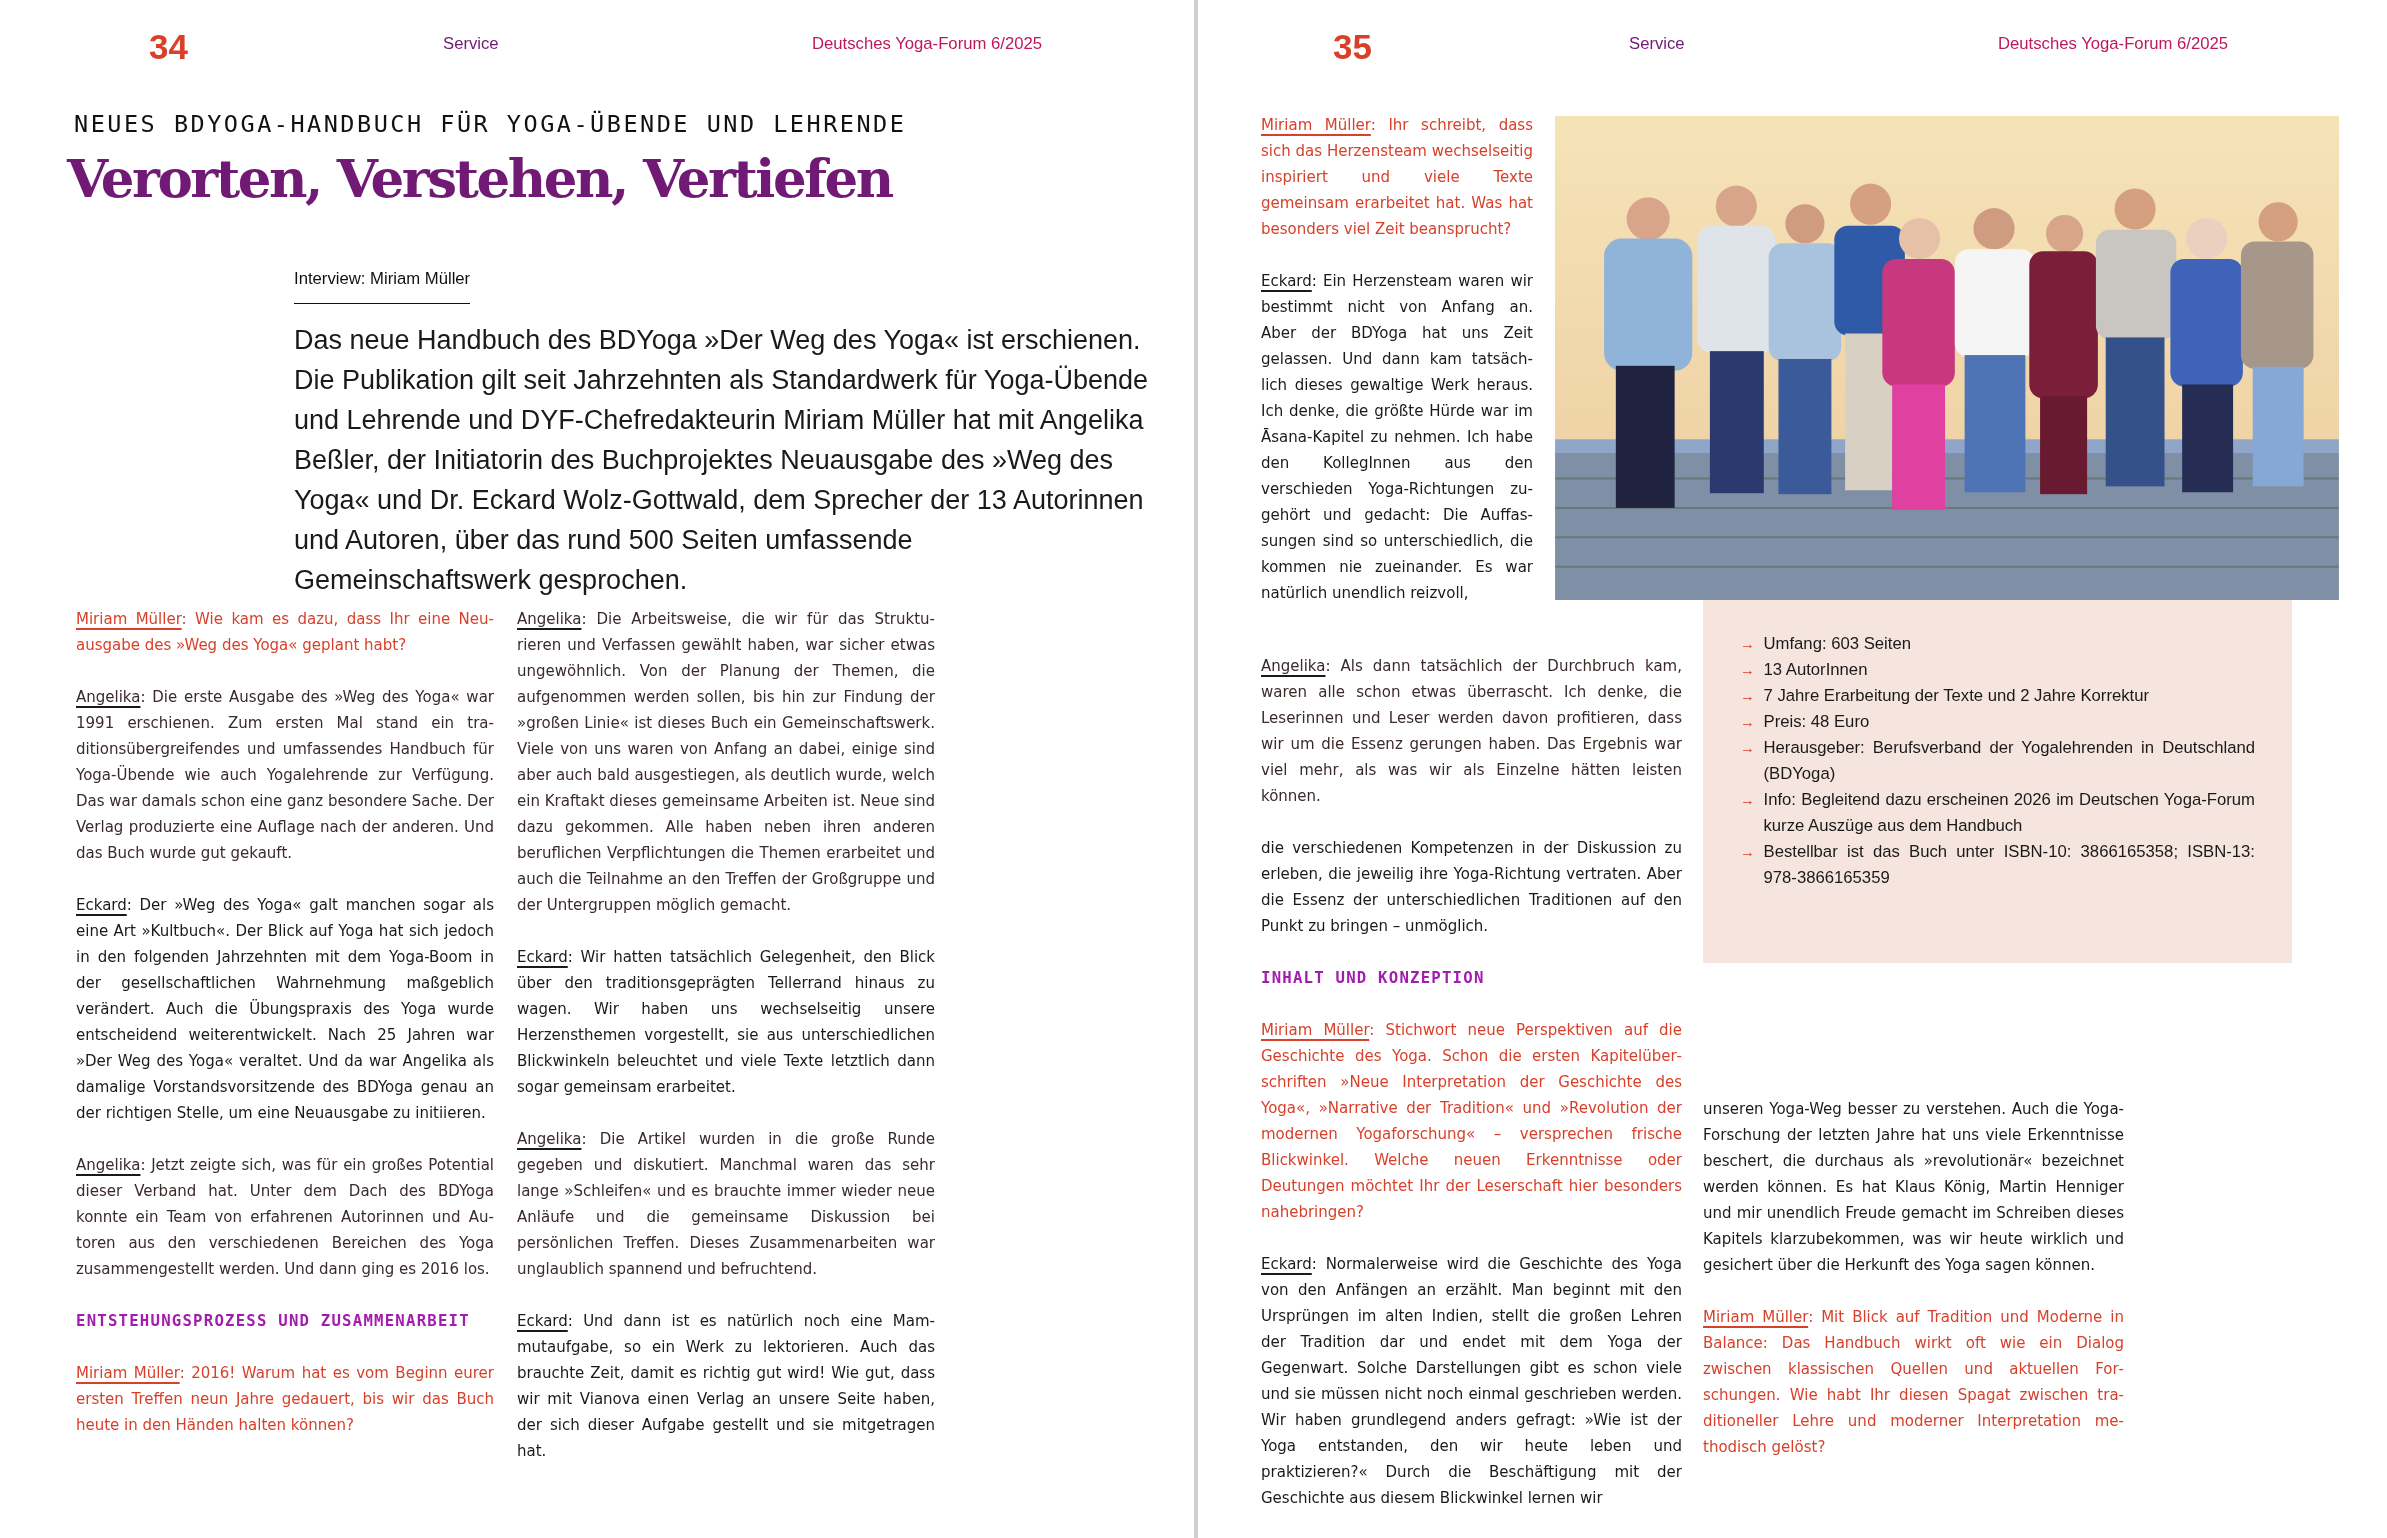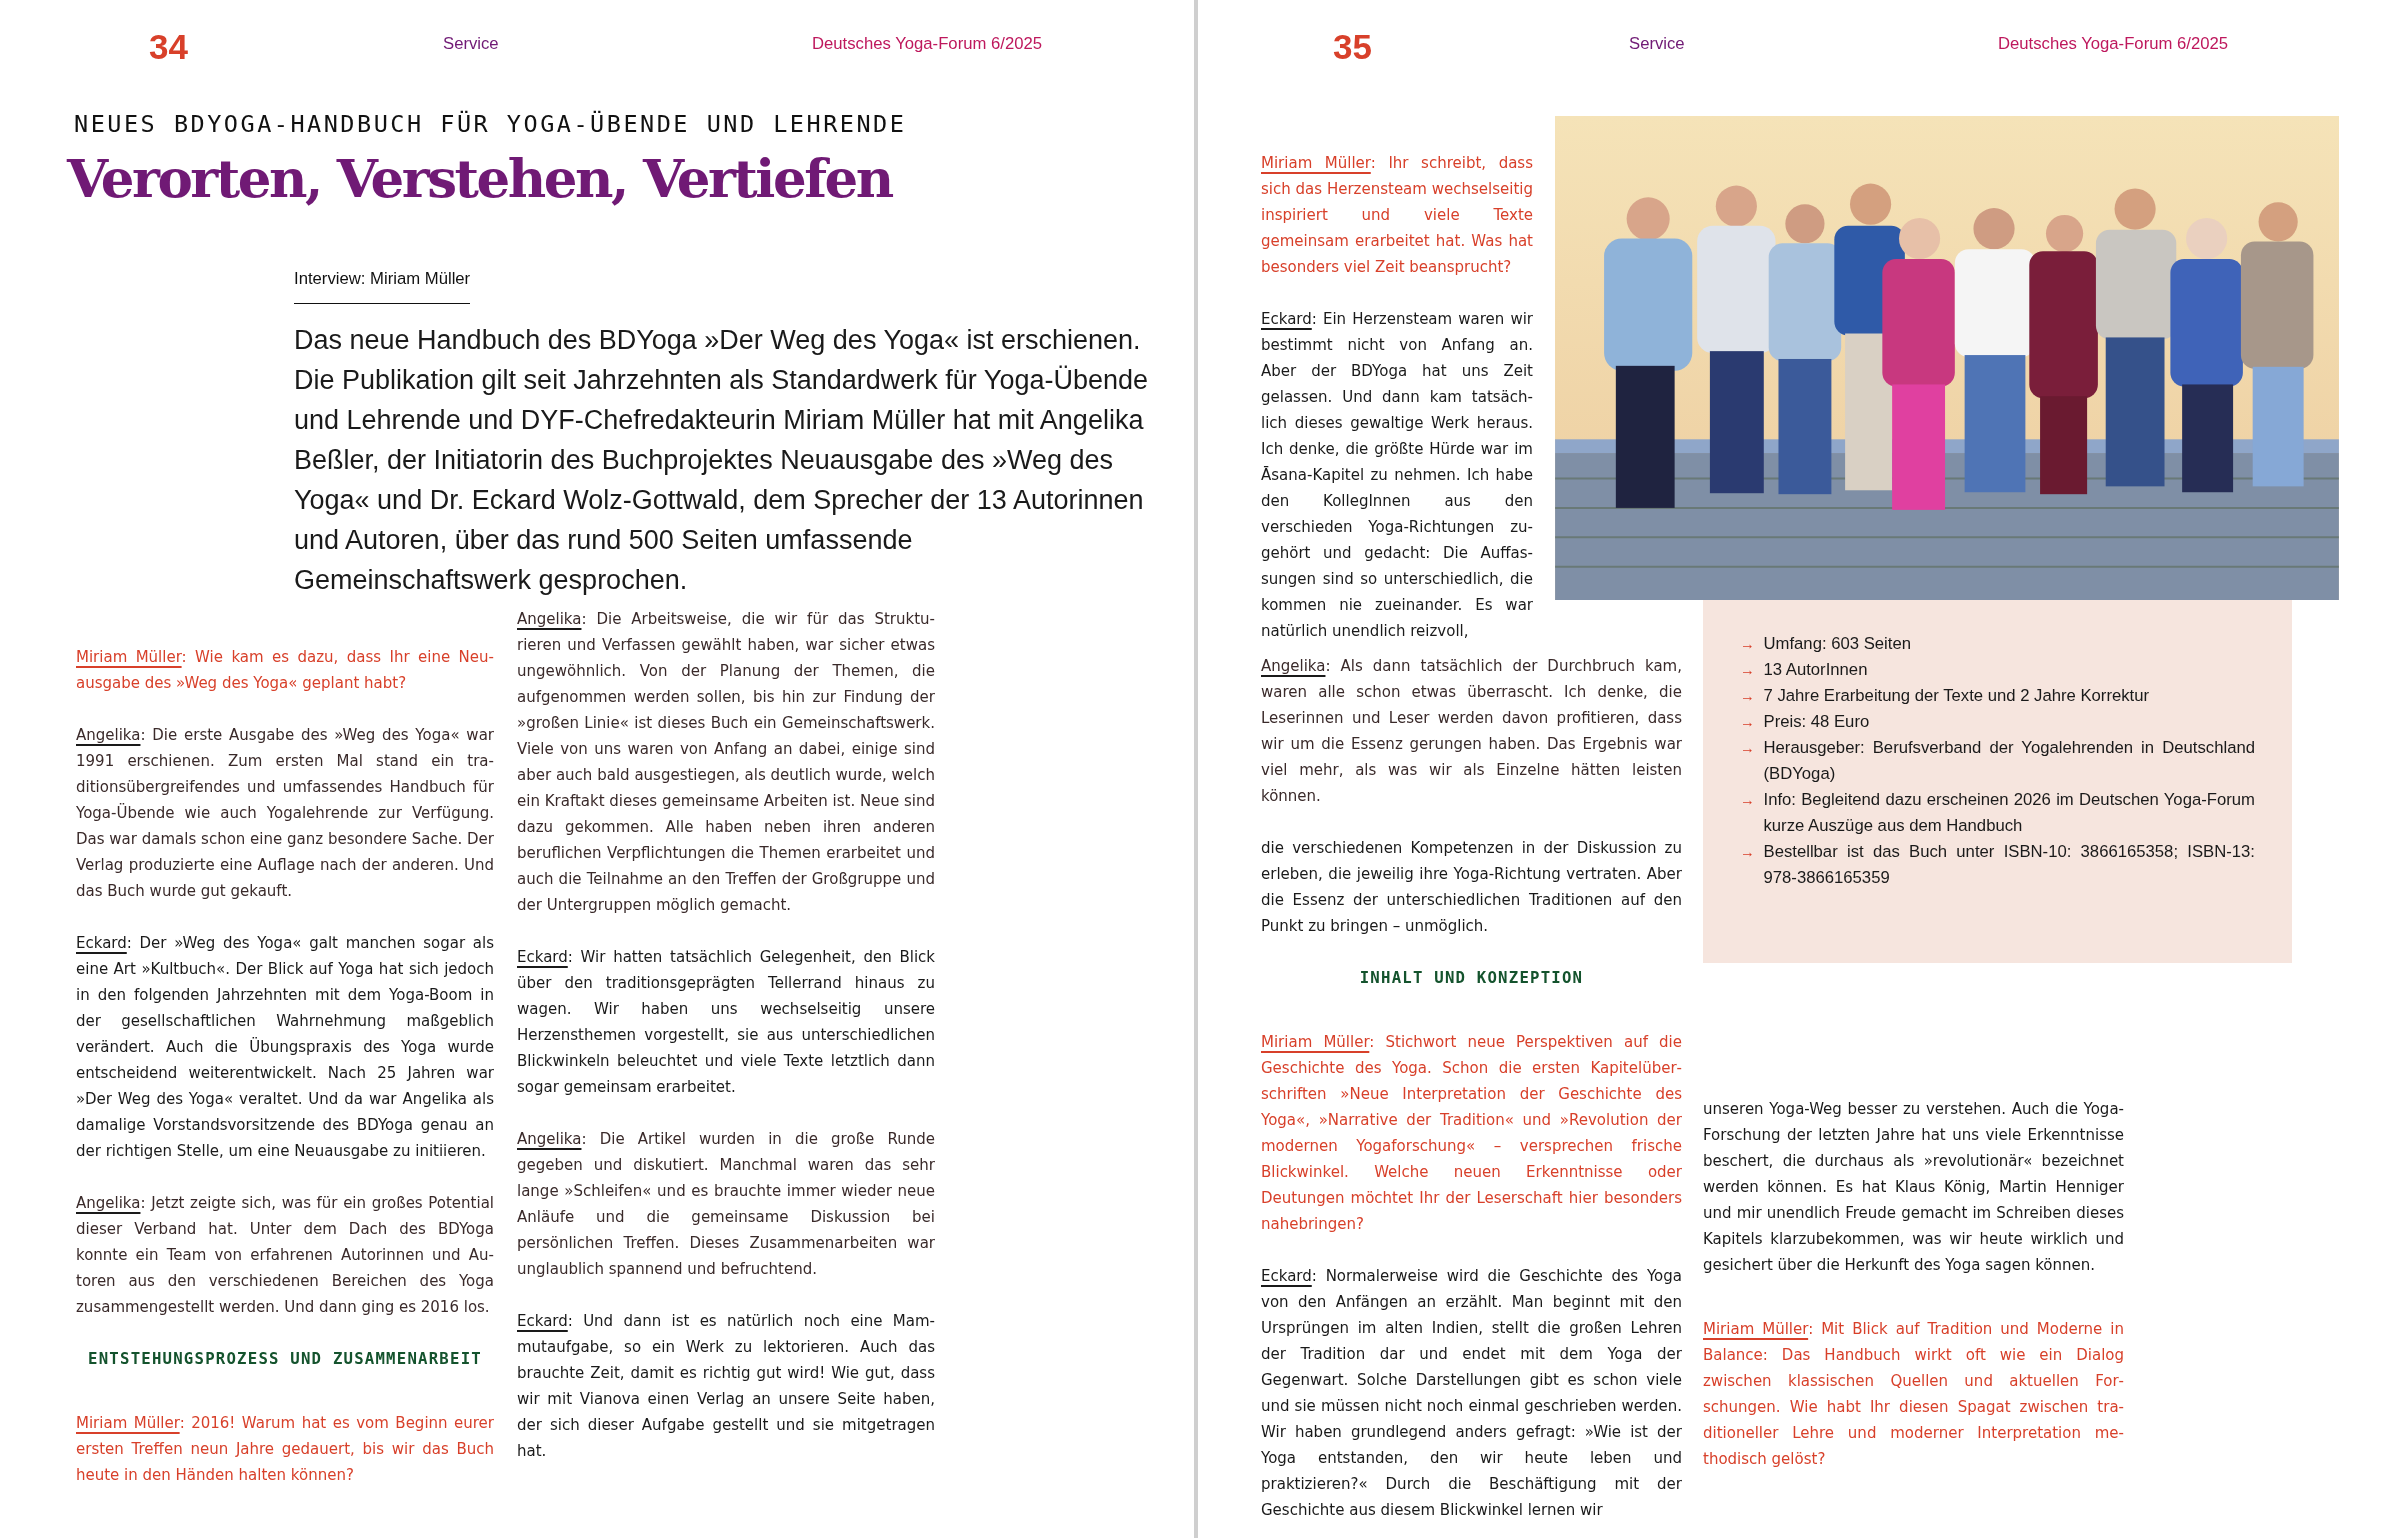--- a/index.html
+++ b/index.html
@@ -16,26 +16,26 @@
   .section-name { position: absolute; top: 6.9px; font-family: "Liberation Sans", sans-serif; font-size: 16.7px; color: #701a75; }
   .mag-name { position: absolute; top: 6.9px; font-family: "Liberation Sans", sans-serif; font-size: 16.7px; color: #be185d; }
 
   .kicker { position: absolute; left: 74px; top: 110px; font-family: "DejaVu Sans Mono", monospace; font-size: 23.5px; letter-spacing: 2.5px; color: #111; }
   .headline { position: absolute; left: 67px; top: 147px; font-family: "DejaVu Serif", serif; font-weight: bold; font-size: 53px; letter-spacing: -2.5px; color: #701a75; }
   .byline { position: absolute; left: 294px; top: 269px; font-family: "Liberation Sans", sans-serif; font-size: 16.7px; color: #111; border-bottom: 1.5px solid #111; padding-bottom: 14px; }
   .lead { position: absolute; left: 294px; top: 304px; width: 863px; font-family: "Liberation Sans", sans-serif; font-size: 27px; line-height: 40px; color: #1a1a1a; margin-top: 16px; }
 
   .col { position: absolute; font-family: "DejaVu Sans", sans-serif; font-size: 15px; line-height: 26px; text-align: justify; hyphens: manual; }
   .col p { margin-bottom: 26px; }
-  .q { color: #d8402a; margin-top: 38px; }
+  .q { color: #d8402a; }
   .a { color: #3a2a2a; }
   .spk { text-decoration: underline; text-underline-offset: 3.9px; text-decoration-thickness: 1.5px; }
   .q .spk { text-decoration-color: #d8402a; }
   .a .spk { text-decoration-color: #1a1a1a; }
-  .subhead { font-family: "DejaVu Sans Mono", monospace; font-weight: bold; font-size: 15.7px; letter-spacing: 1.2px; color: #14532d; margin-bottom: 26px; text-align: center; }
+  .subhead { font-family: "DejaVu Sans Mono", monospace; font-weight: bold; font-size: 15.7px; letter-spacing: 1.2px; color: #a21caf; margin-bottom: 26px; text-align: left; }
 
   .photo { position: absolute; left: 1555px; top: 116px; width: 784px; height: 484px; overflow: hidden; background: #f3dcb0; }
   .infobox { position: absolute; left: 1703px; top: 600px; width: 589px; height: 363px; background: #f6e5de; padding: 31px 37px 0 37px; }
   .infobox ul { list-style: none; }
   .infobox li { position: relative; padding-left: 23.5px; font-family: "Liberation Sans", sans-serif; font-size: 16.7px; line-height: 26px; color: #1a1a1a; text-align: justify; }
   .arrow { position: absolute; left: 0; top: 0; color: #d8402a; font-size: 14.7px; }
 </style>
 </head>
 <body>
 

